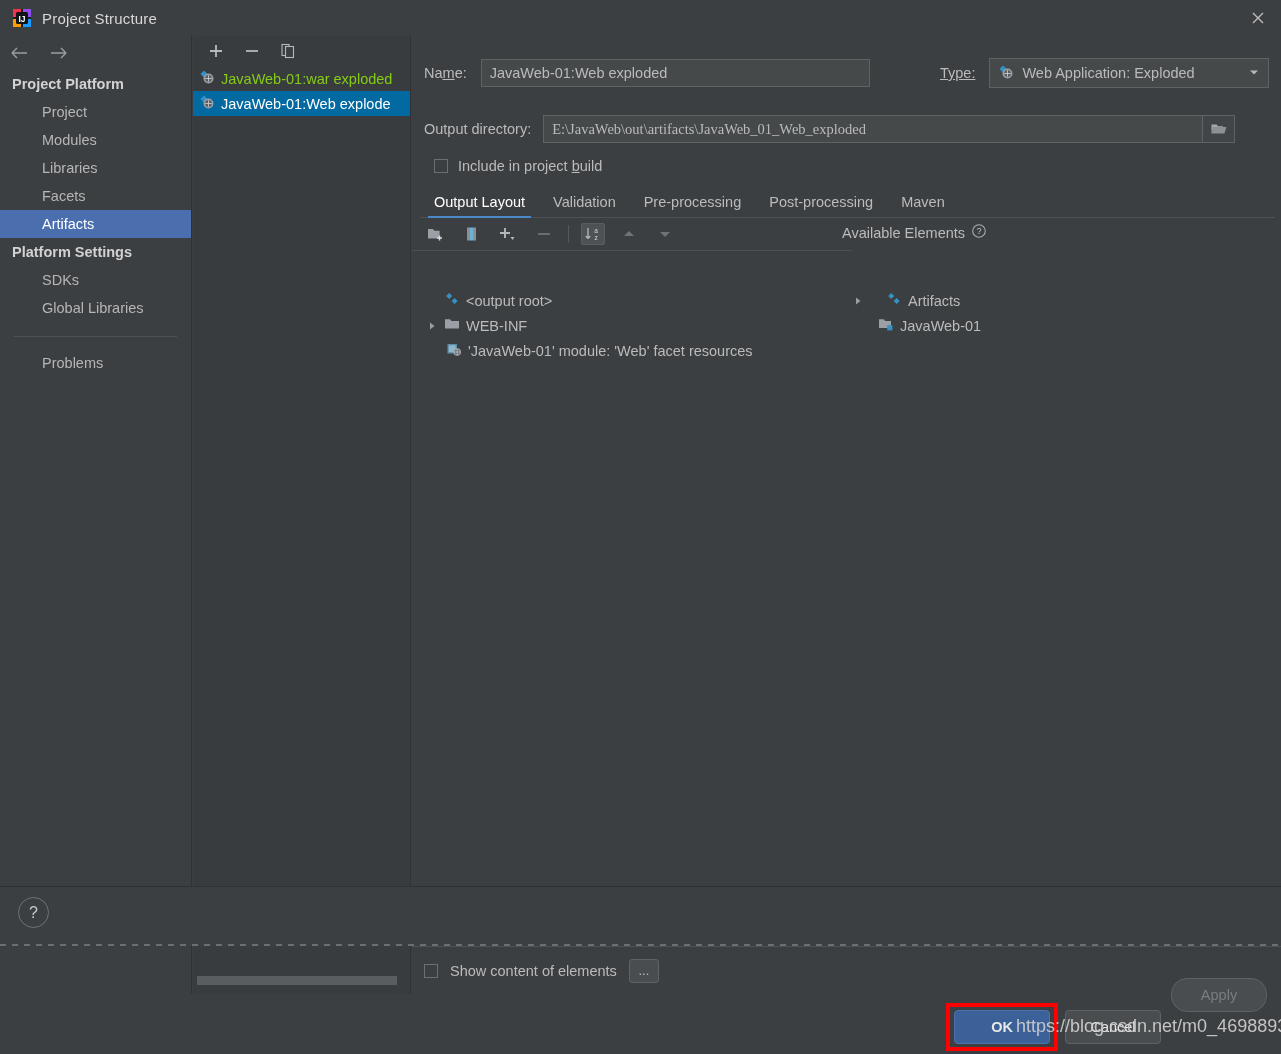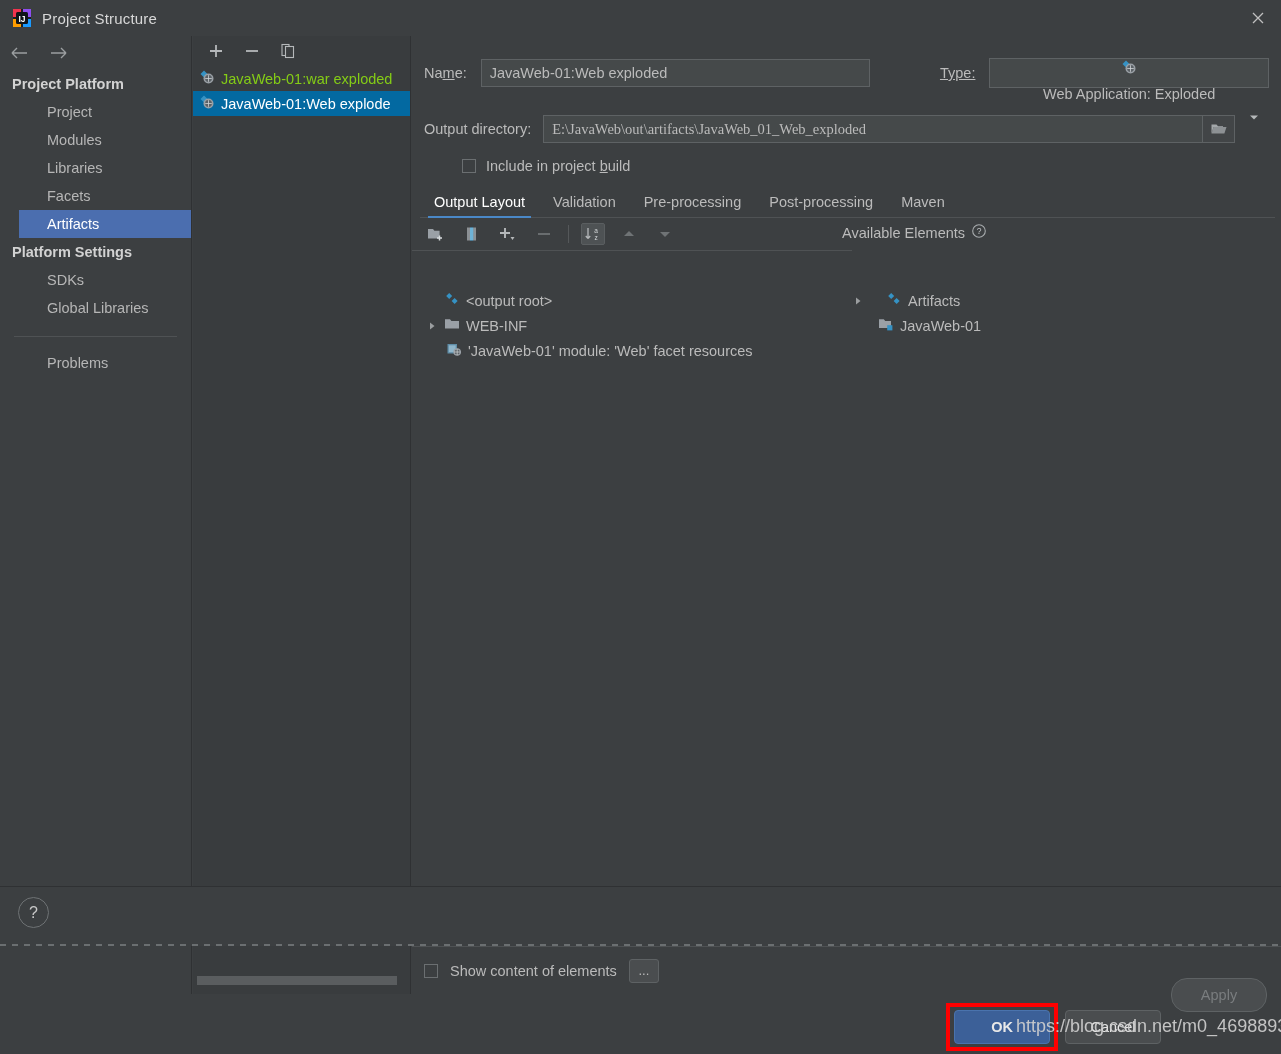--- a/index.html
+++ b/index.html
@@ -46,21 +46,21 @@
   .nav-arrows {
     height: 34px; display: flex; align-items: center; padding-left: 10px; gap: 18px;
   }
   .nav-arrow { width: 20px; height: 20px; display:flex; align-items:center; justify-content:center; }
   .sidebar-group {
     font-size: 14.5px; font-weight: bold; color: #d2d2d2;
     padding: 6px 0 6px 12px;
   }
   .sidebar-item {
     font-size: 14.5px; color: #b6b6b6;
-    padding: 5px 0 5px 28px; line-height: 18px; margin-left: 19px;
+    padding: 5px 0 5px 42px; line-height: 18px;
   }
   .sidebar-item.selected { background: #4b6eaf; color: #ffffff; }
   .sidebar-sep { height: 1px; background: #4f5254; margin: 14px 14px 12px 14px; }
 
   
   .artlist {
     position: absolute; left: 193px; top: 36px; width: 218px; height: 958px;
     background: #393c3e;
     border-right: 1px solid #2f3133;
   }
@@ -94,21 +94,20 @@
   .textfield {
     background: #45494a; border: 1px solid #5e6264; color: #bbbbbb;
     font-size: 14.5px; font-family: "Liberation Sans", sans-serif;
     padding: 0 8px; height: 28px; line-height: 26px;
     outline: none;
   }
   .combo {
     background: #45494a; border: 1px solid #5e6264; color: #bbbbbb;
     height: 30px; display: flex; align-items: center; gap: 8px; padding: 0 8px;
     font-size: 14.5px;
-    flex-direction: column;
   }
   .combo .caret { margin-left: auto; }
 
   .browse-btn {
     width: 32px; height: 28px; background: #424547; border: 1px solid #5e6264;
     border-left: none; display: flex; align-items: center; justify-content: center;
   }
 
   .checkbox {
     width: 14px; height: 14px; border: 1px solid #6b6f71; background: #3c3f41;
@@ -328,21 +327,21 @@
       <span class="lbl">Output directory:</span>
       <input class="textfield" style="margin-left: 12px; width: 660px; font-family: Liberation Serif, serif;" readonly="" value="E:\JavaWeb\out\artifacts\JavaWeb_01_Web_exploded">
       <span class="browse-btn">
         <svg width="18" height="16" viewBox="0 0 18 16">
           <path d="M1.5 12.5 L3.6 6 H16.5 L14.4 12.5 Z" fill="#8d9194"></path>
           <path d="M1.5 12.5 V3.5 H6.5 L8 5.3 H13 V6 H3.6 Z" fill="#a3a7aa"></path>
         </svg>
       </span>
     </div>
 
-    <div class="field-row" style="position:absolute; left:22px; top:122px;margin-left:28px;">
+    <div class="field-row" style="position:absolute; left:22px; top:122px;">
       <span class="checkbox"></span>
       <span class="lbl" style="margin-left:10px;"><span>Include in project </span><span class="u">b</span><span>uild</span></span>
     </div>
 
     <div style="position:absolute; left:8px; top:152px; width:855px;">
       <div class="tabs">
         <div class="tab active">Output Layout</div>
         <div class="tab">Validation</div>
         <div class="tab">Pre-processing</div>
         <div class="tab">Post-processing</div>

